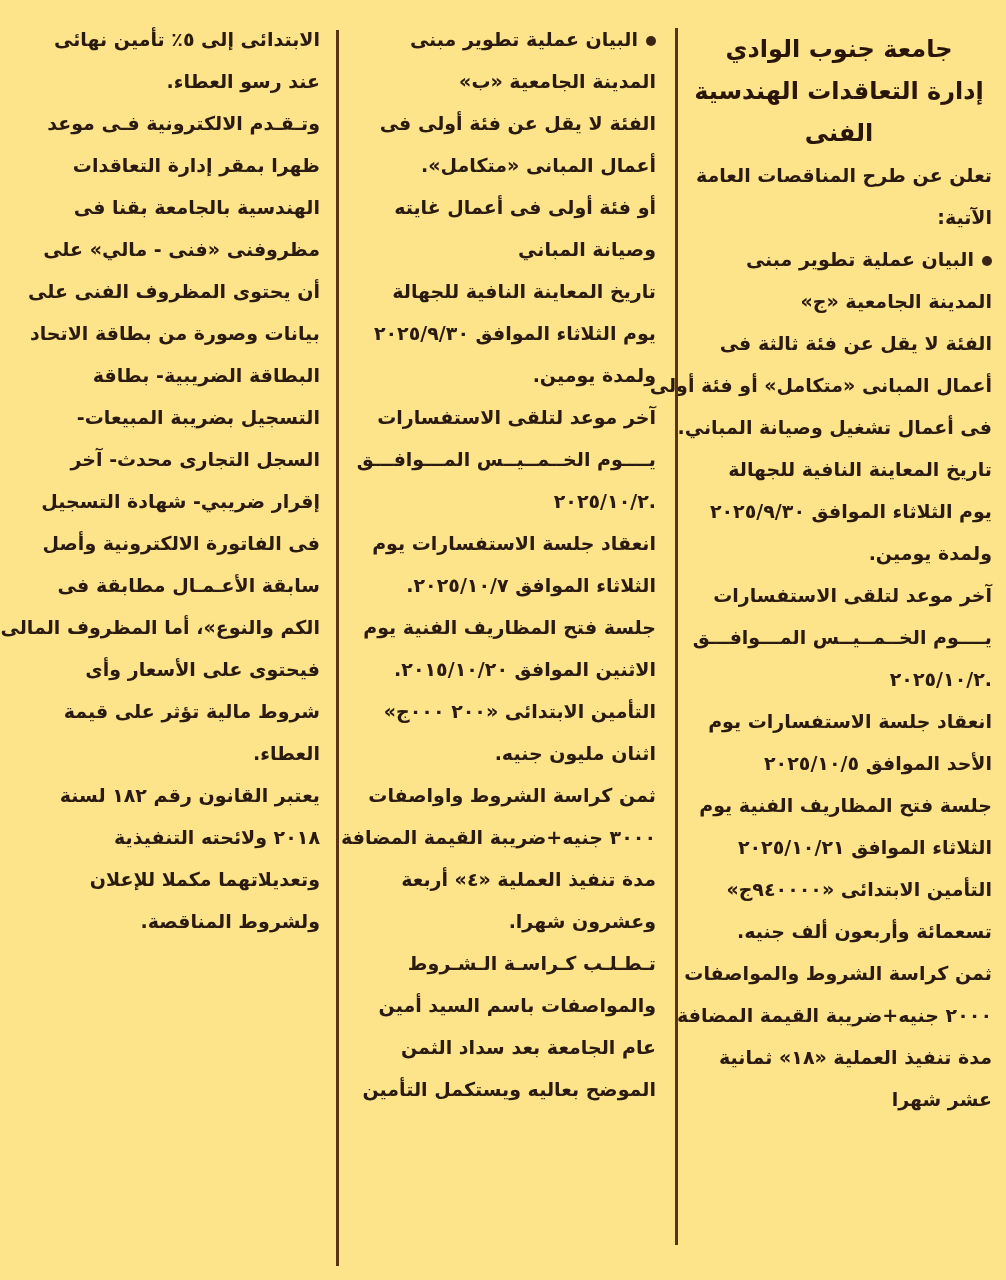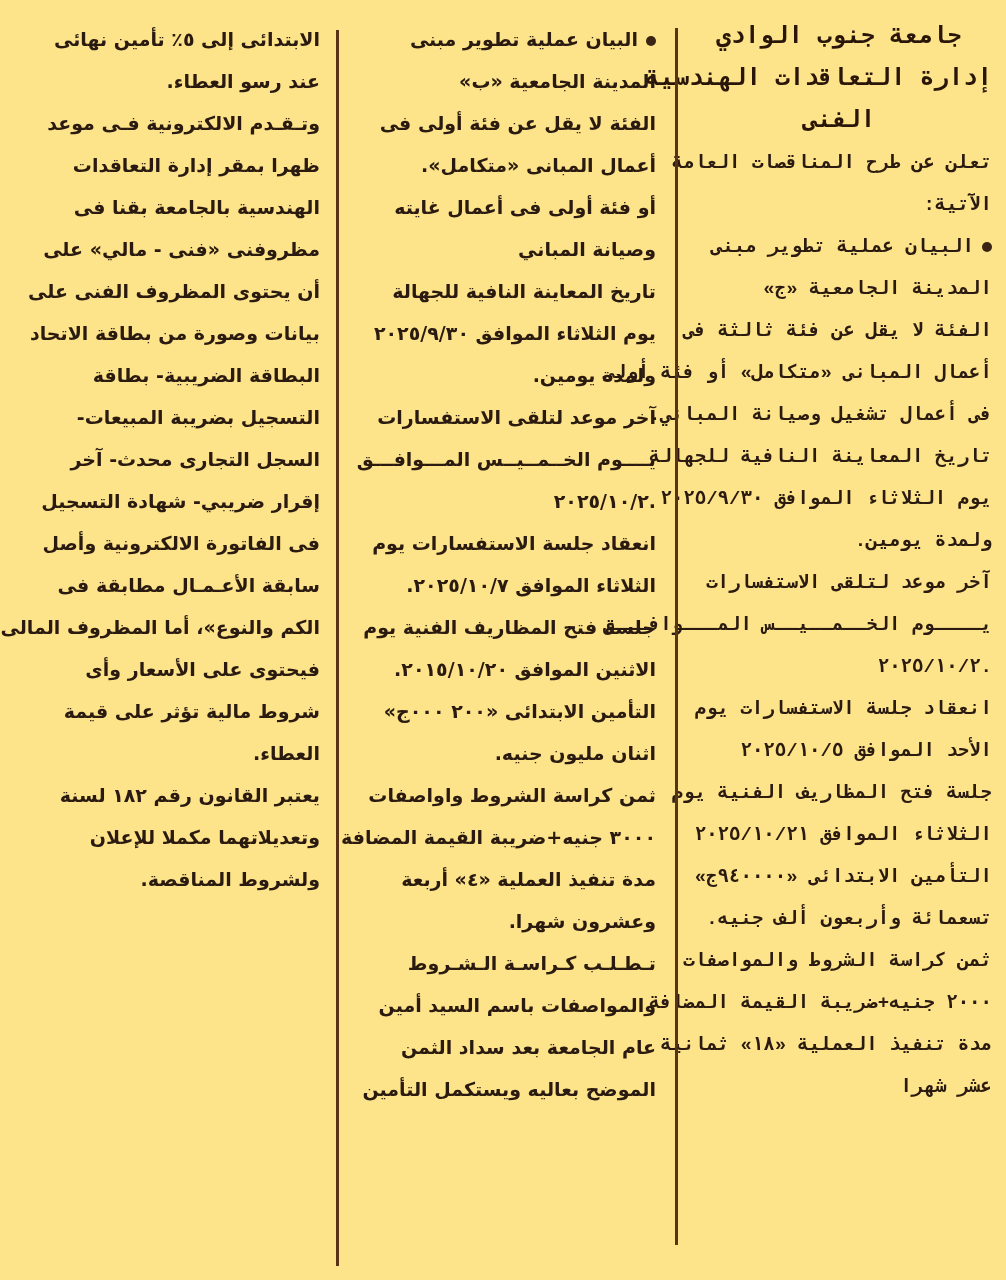--- a/index.html
+++ b/index.html
@@ -30,22 +30,21 @@
       line-height: 42px;
     }
     .col p {
       margin: 0;
       white-space: nowrap;
     }
     
     .col-right {
       left: 686px;
       width: 306px;
-      top: 16px;
-      font-family: Liberation Mono, monospace;
+      top: 28px;
     }
     
     .col-middle {
       left: 350px;
       width: 306px;
       top: 18px;
     }
     
     .col-left {
       left: 14px;
@@ -155,17 +154,18 @@
     <p>التسجيل بضريبة المبيعات-</p>
     <p>السجل التجارى محدث- آخر</p>
     <p>إقرار ضريبي- شهادة التسجيل</p>
     <p>فى الفاتورة الالكترونية وأصل</p>
     <p>سابقة الأعـمـال مطابقة فى</p>
     <p>الكم والنوع»، أما المظروف المالى</p>
     <p>فيحتوى على الأسعار وأى</p>
     <p>شروط مالية تؤثر على قيمة</p>
     <p>العطاء.</p>
     <p>يعتبر القانون رقم ١٨٢ لسنة</p>
+    <p>٢٠١٨ ولائحته التنفيذية</p>
     <p>وتعديلاتهما مكملا للإعلان</p>
     <p>ولشروط المناقصة.</p>
   </div>
 
 </div>
 
 </body></html>

